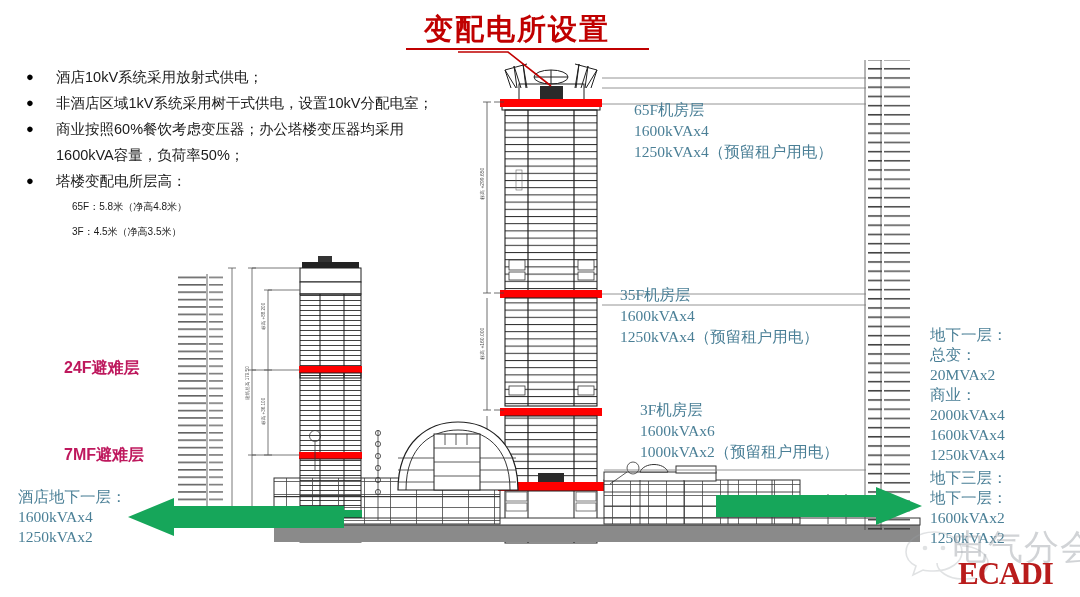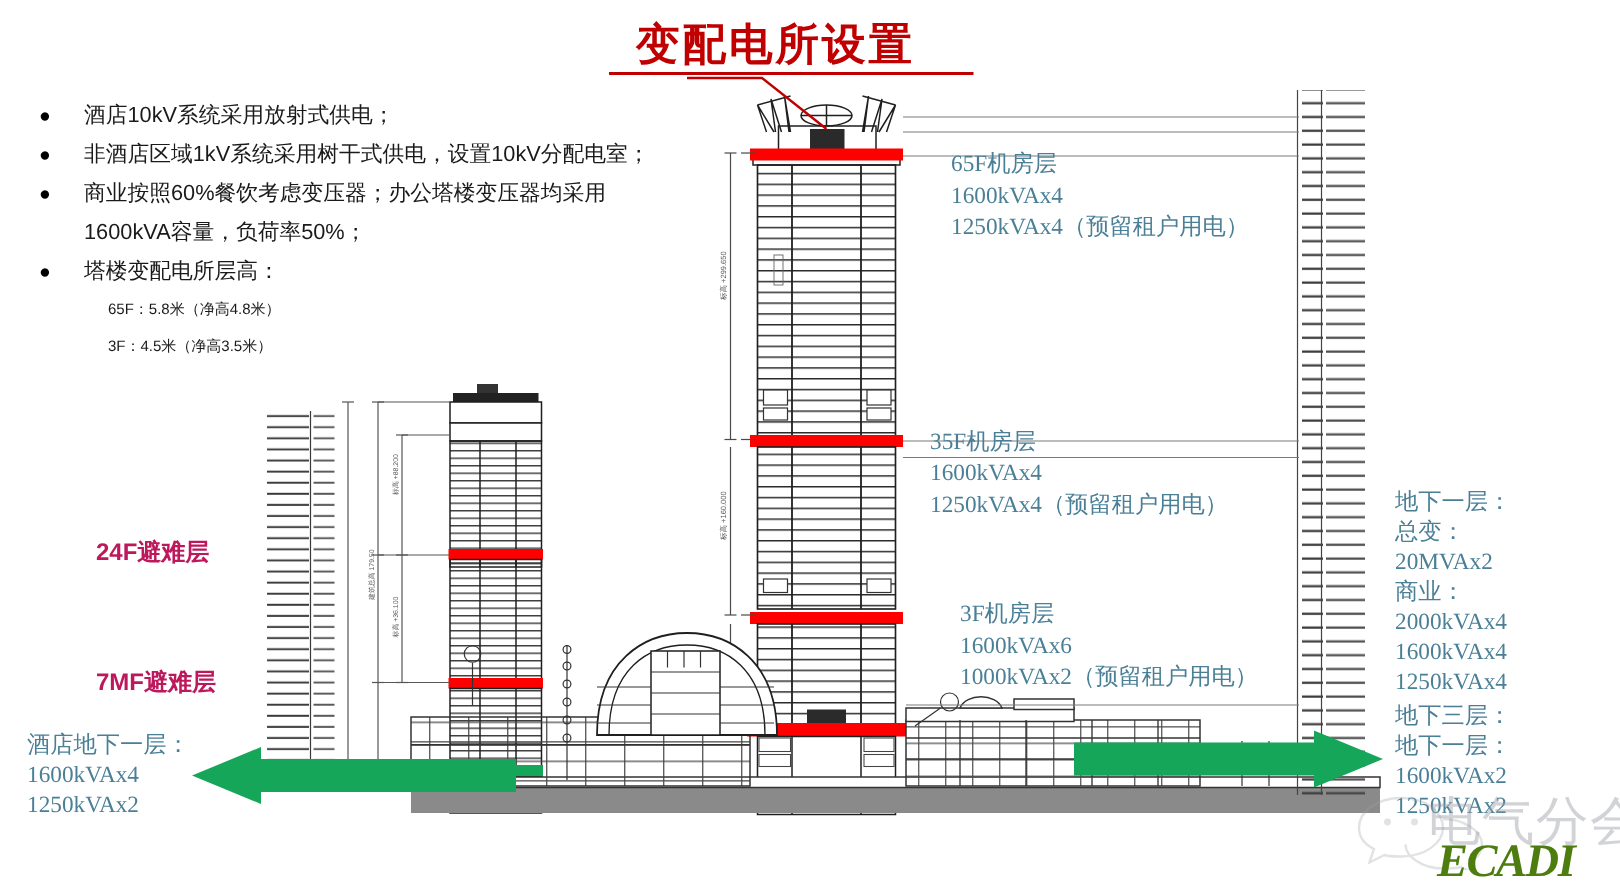--- a/index.html
+++ b/index.html
@@ -94,24 +94,23 @@
   
   .cad { position: absolute; left: 0; top: 0; }
 
   
   .ecadi {
     position: absolute;
     left: 958px;
     top: 556px;
     font-family: "Liberation Serif", serif;
     font-weight: bold;
-    font-style: italic;
     font-size: 31px;
     letter-spacing: -1px;
-    color: #4d7c0f;
+    color: #b91c1c;
   }
   .watermark {
     position: absolute;
     left: 900px;
     top: 520px;
     width: 175px;
     height: 60px;
     opacity: 0.30;
     pointer-events: none;
   }

